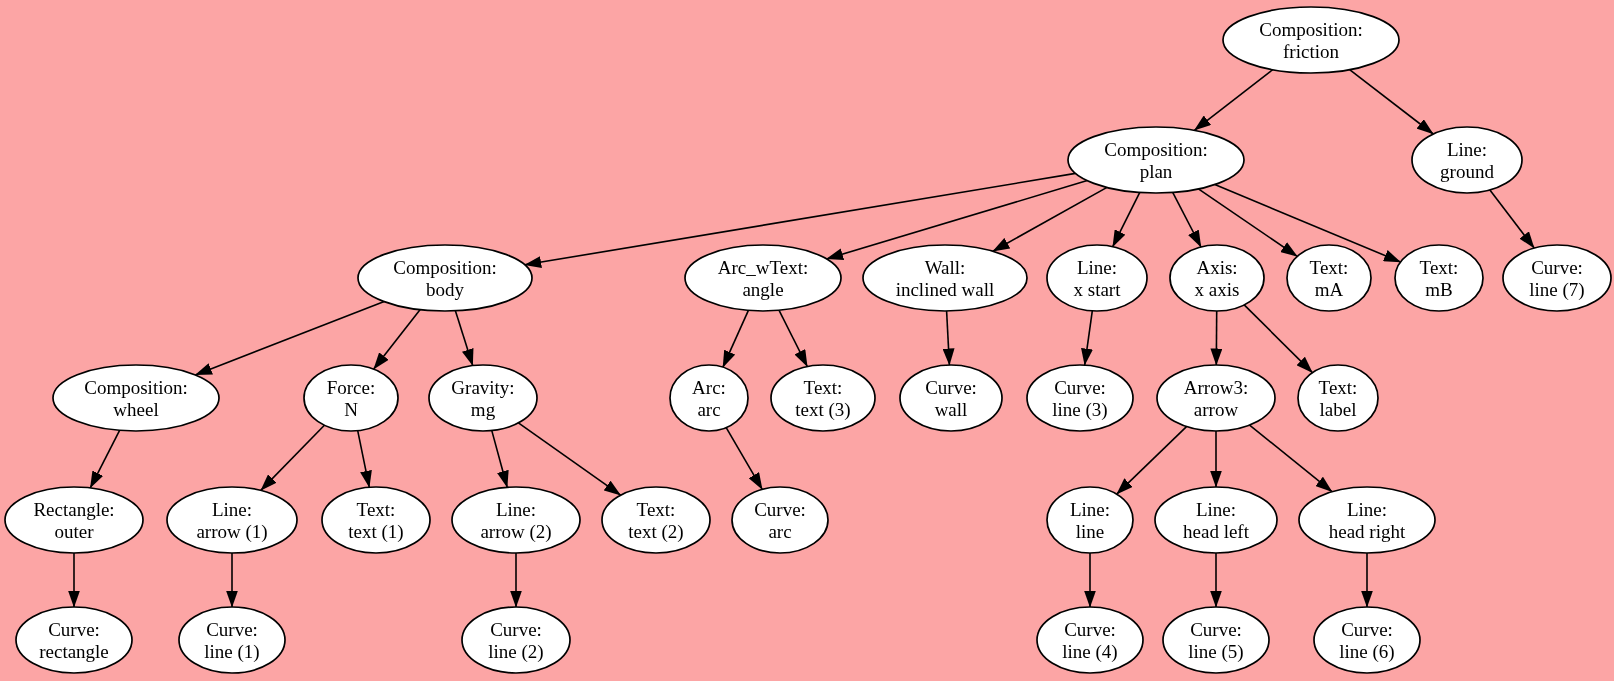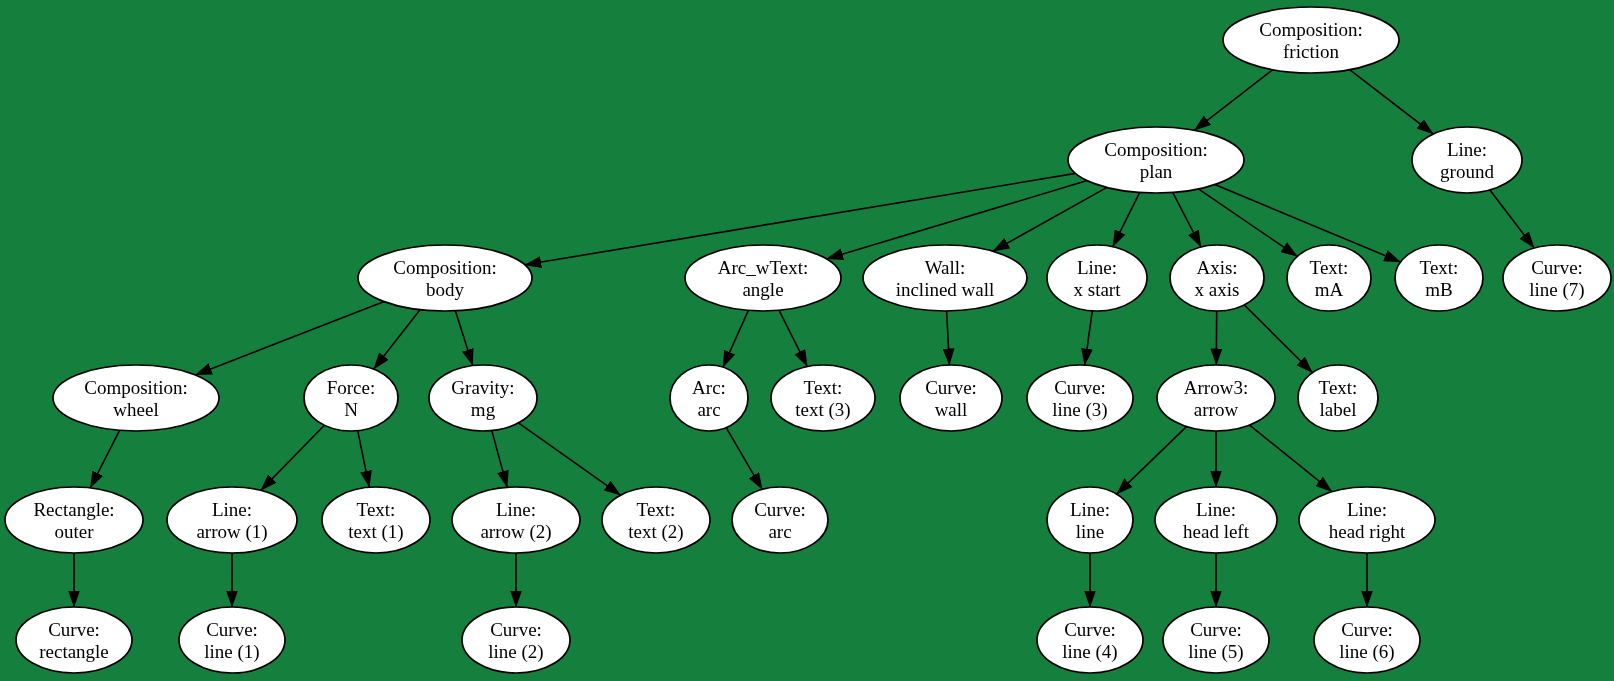--- a/index.html
+++ b/index.html
@@ -3,21 +3,21 @@
 <meta charset="utf-8">
 <style>
   html, body {
     margin: 0;
     padding: 0;
     background: #ffffff;
   }
   .viewport {
     width: 1614px;
     height: 681px;
-    background: #15803d;
+    background: #fca5a5;
     overflow: hidden;
   }
   svg {
     display: block;
     font-family: "Liberation Serif", "DejaVu Serif", serif;
   }
   .node-ellipse {
     fill: #ffffff;
     stroke: #000000;
     stroke-width: 1.7;

